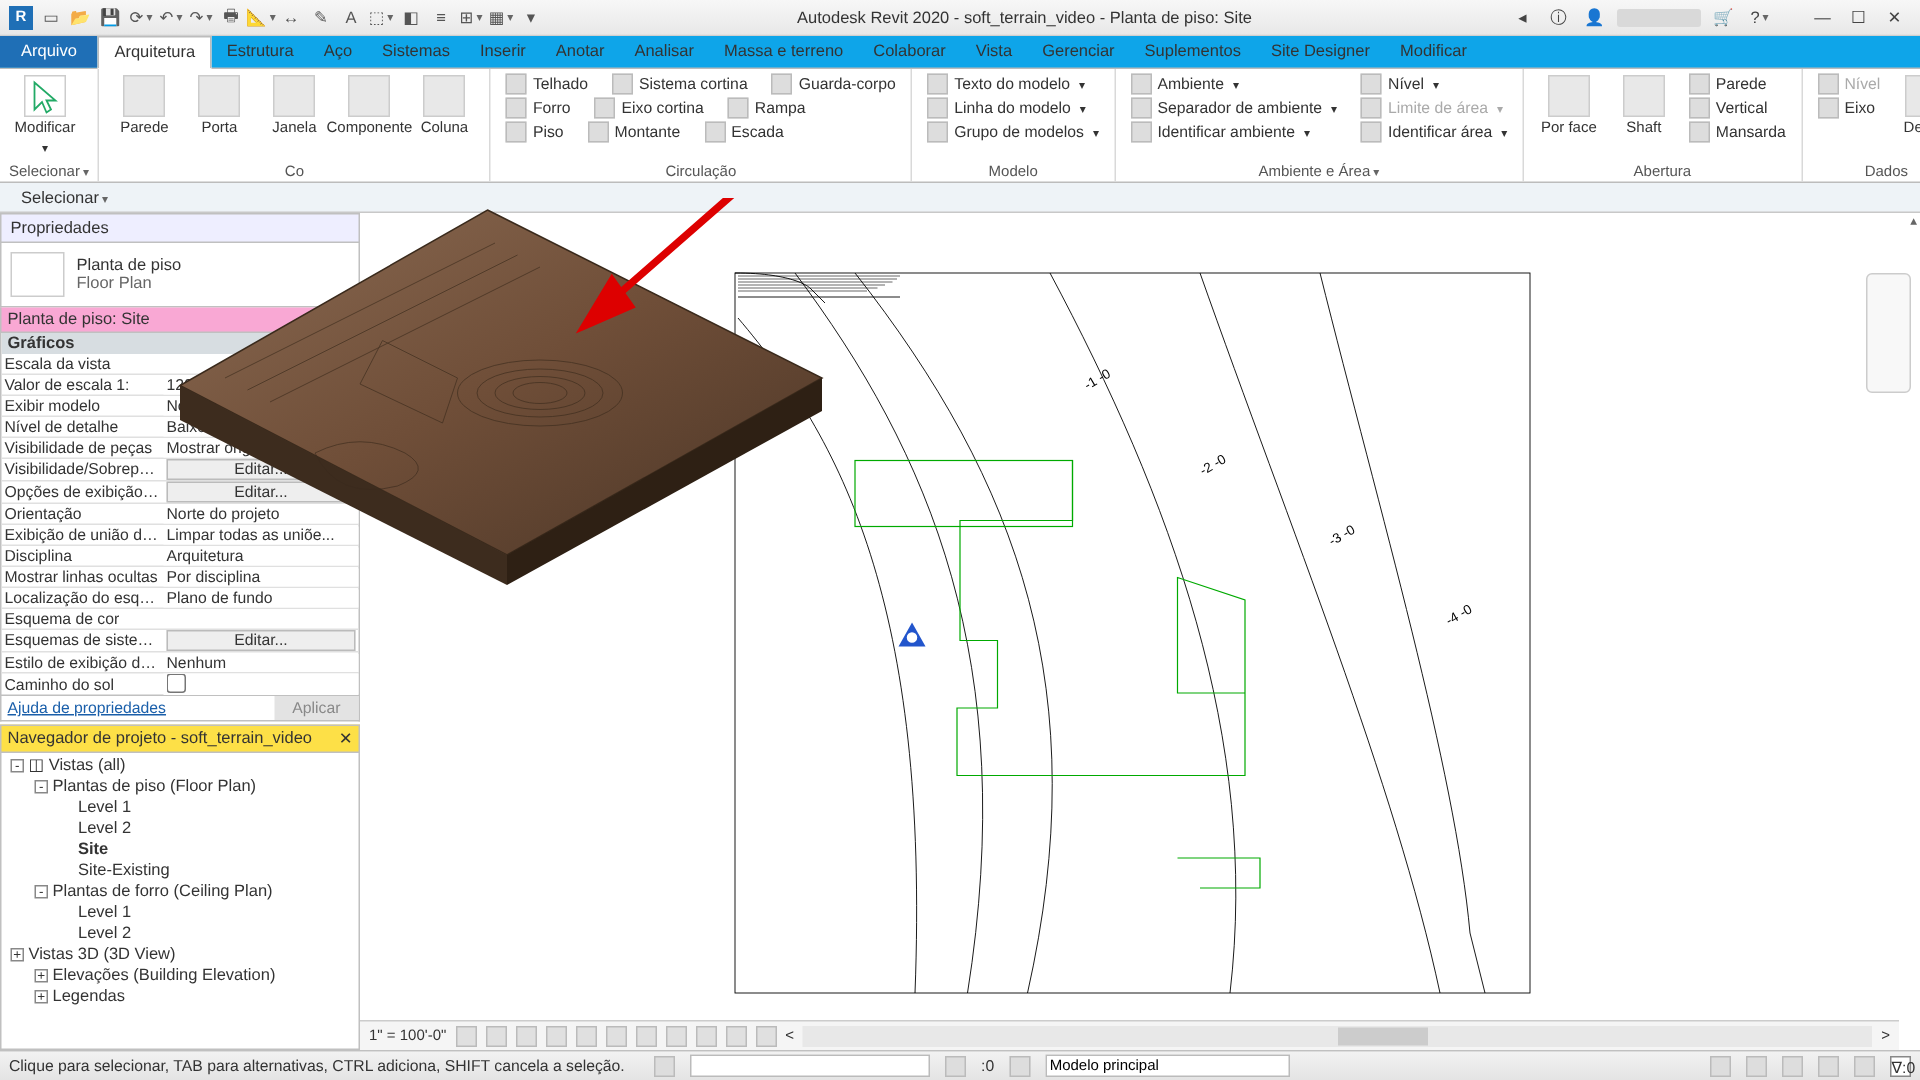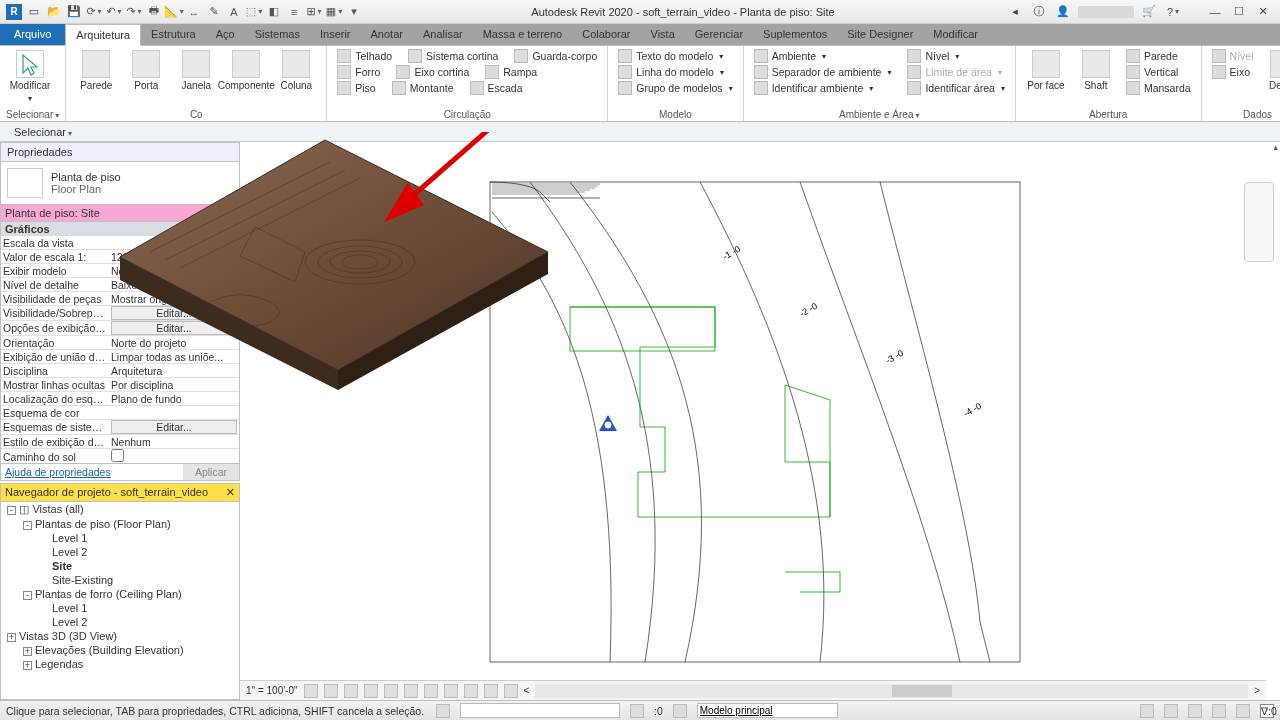--- a/index.html
+++ b/index.html
@@ -4,21 +4,21 @@
 <style>
 * { margin:0; padding:0; box-sizing:border-box; font-family:"Segoe UI",Arial,sans-serif; }
 body { background:#fff; overflow:hidden; width:1280px; height:720px; position:relative; font-size:11px; color:#333; }
 .titlebar { height:24px; background:linear-gradient(#f7f7f7,#e8e8e8); display:flex; align-items:center; border-bottom:1px solid #d0d0d0; }
 .titlebar .qat { display:flex; align-items:center; gap:4px; padding:0 6px; }
 .titlebar .qat .ic { width:16px; height:16px; display:flex; align-items:center; justify-content:center; color:#555; cursor:pointer; }
 .titlebar .title { flex:1; text-align:center; font-size:11px; color:#333; }
 .titlebar .rbtns { display:flex; gap:6px; padding:0 8px; align-items:center; }
 .titlebar .wbtn { width:18px; height:14px; display:flex; align-items:center; justify-content:center; color:#444; cursor:pointer; }
 svg { display:block; }
-.ribbon-tabs { height:22px; background:#a3a3a3; display:flex; border-bottom:1px solid #bcbcbc; font-size:11px; }
+.ribbon-tabs { height:22px; background:#0ea5e9; display:flex; border-bottom:1px solid #bcbcbc; font-size:11px; }
 .ribbon-tabs .tab { padding:4px 10px 3px; cursor:pointer; color:#333; }
 .ribbon-tabs .tab.file { background:#1f6fb6; color:#fff; padding:4px 14px; }
 .ribbon-tabs .tab.active { background:#fff; border:1px solid #bcbcbc; border-bottom:1px solid #fff; margin-bottom:-1px; }
 .ribbon { height:76px; background:#fff; border-bottom:1px solid #bcbcbc; display:flex; font-size:10.5px; }
 .ribbon .panel { border-right:1px solid #d9d9d9; padding:2px 6px 0; display:flex; flex-direction:column; justify-content:space-between; }
 .ribbon .panel .row { display:flex; gap:2px; }
 .ribbon .panel .lbl { text-align:center; font-size:10px; color:#555; padding-bottom:1px; }
 .rbtn-big { width:48px; display:flex; flex-direction:column; align-items:center; gap:2px; padding:2px; cursor:pointer; }
 .rbtn-big .bicon { width:28px; height:28px; background:#e8e8e8; border:1px solid #ccc; }
 .rbtn-big span { font-size:10px; text-align:center; line-height:11px; }
@@ -513,27 +513,27 @@
   <div class="vic"></div>
   <div class="vic"></div>
   <span>&lt;</span>
   <div class="scroll">
       <div class="thumb"></div>
     </div>
   <span>&gt;</span>
 </div>
 
 <div class="statusbar">
-  <div class="hint">Clique para selecionar, TAB para propriedades, CTRL adiciona, SHIFT cancela a seleção.</div>
+  <div class="hint">Clique para selecionar, TAB para alternativas, CTRL adiciona, SHIFT cancela a seleção.</div>
   <div class="sic"></div>
   <input type="text" style="width: 160px;">
   <div class="sic"></div>
   <span>:0</span>
   <div class="sic"></div>
-  <input type="text" style="width: 141px; text-decoration: underline;" value="Modelo principal">
+  <input type="text" style="width: 163px;" value="Modelo principal">
   <div class="spacer"></div>
   <div class="sic"></div>
   <div class="sic"></div>
   <div class="sic"></div>
   <div class="sic"></div>
   <div class="sic"></div>
   <div class="sic" style="background:#fff;border-color:#888">∇:0</div>
 </div>
 
 </body></html>

